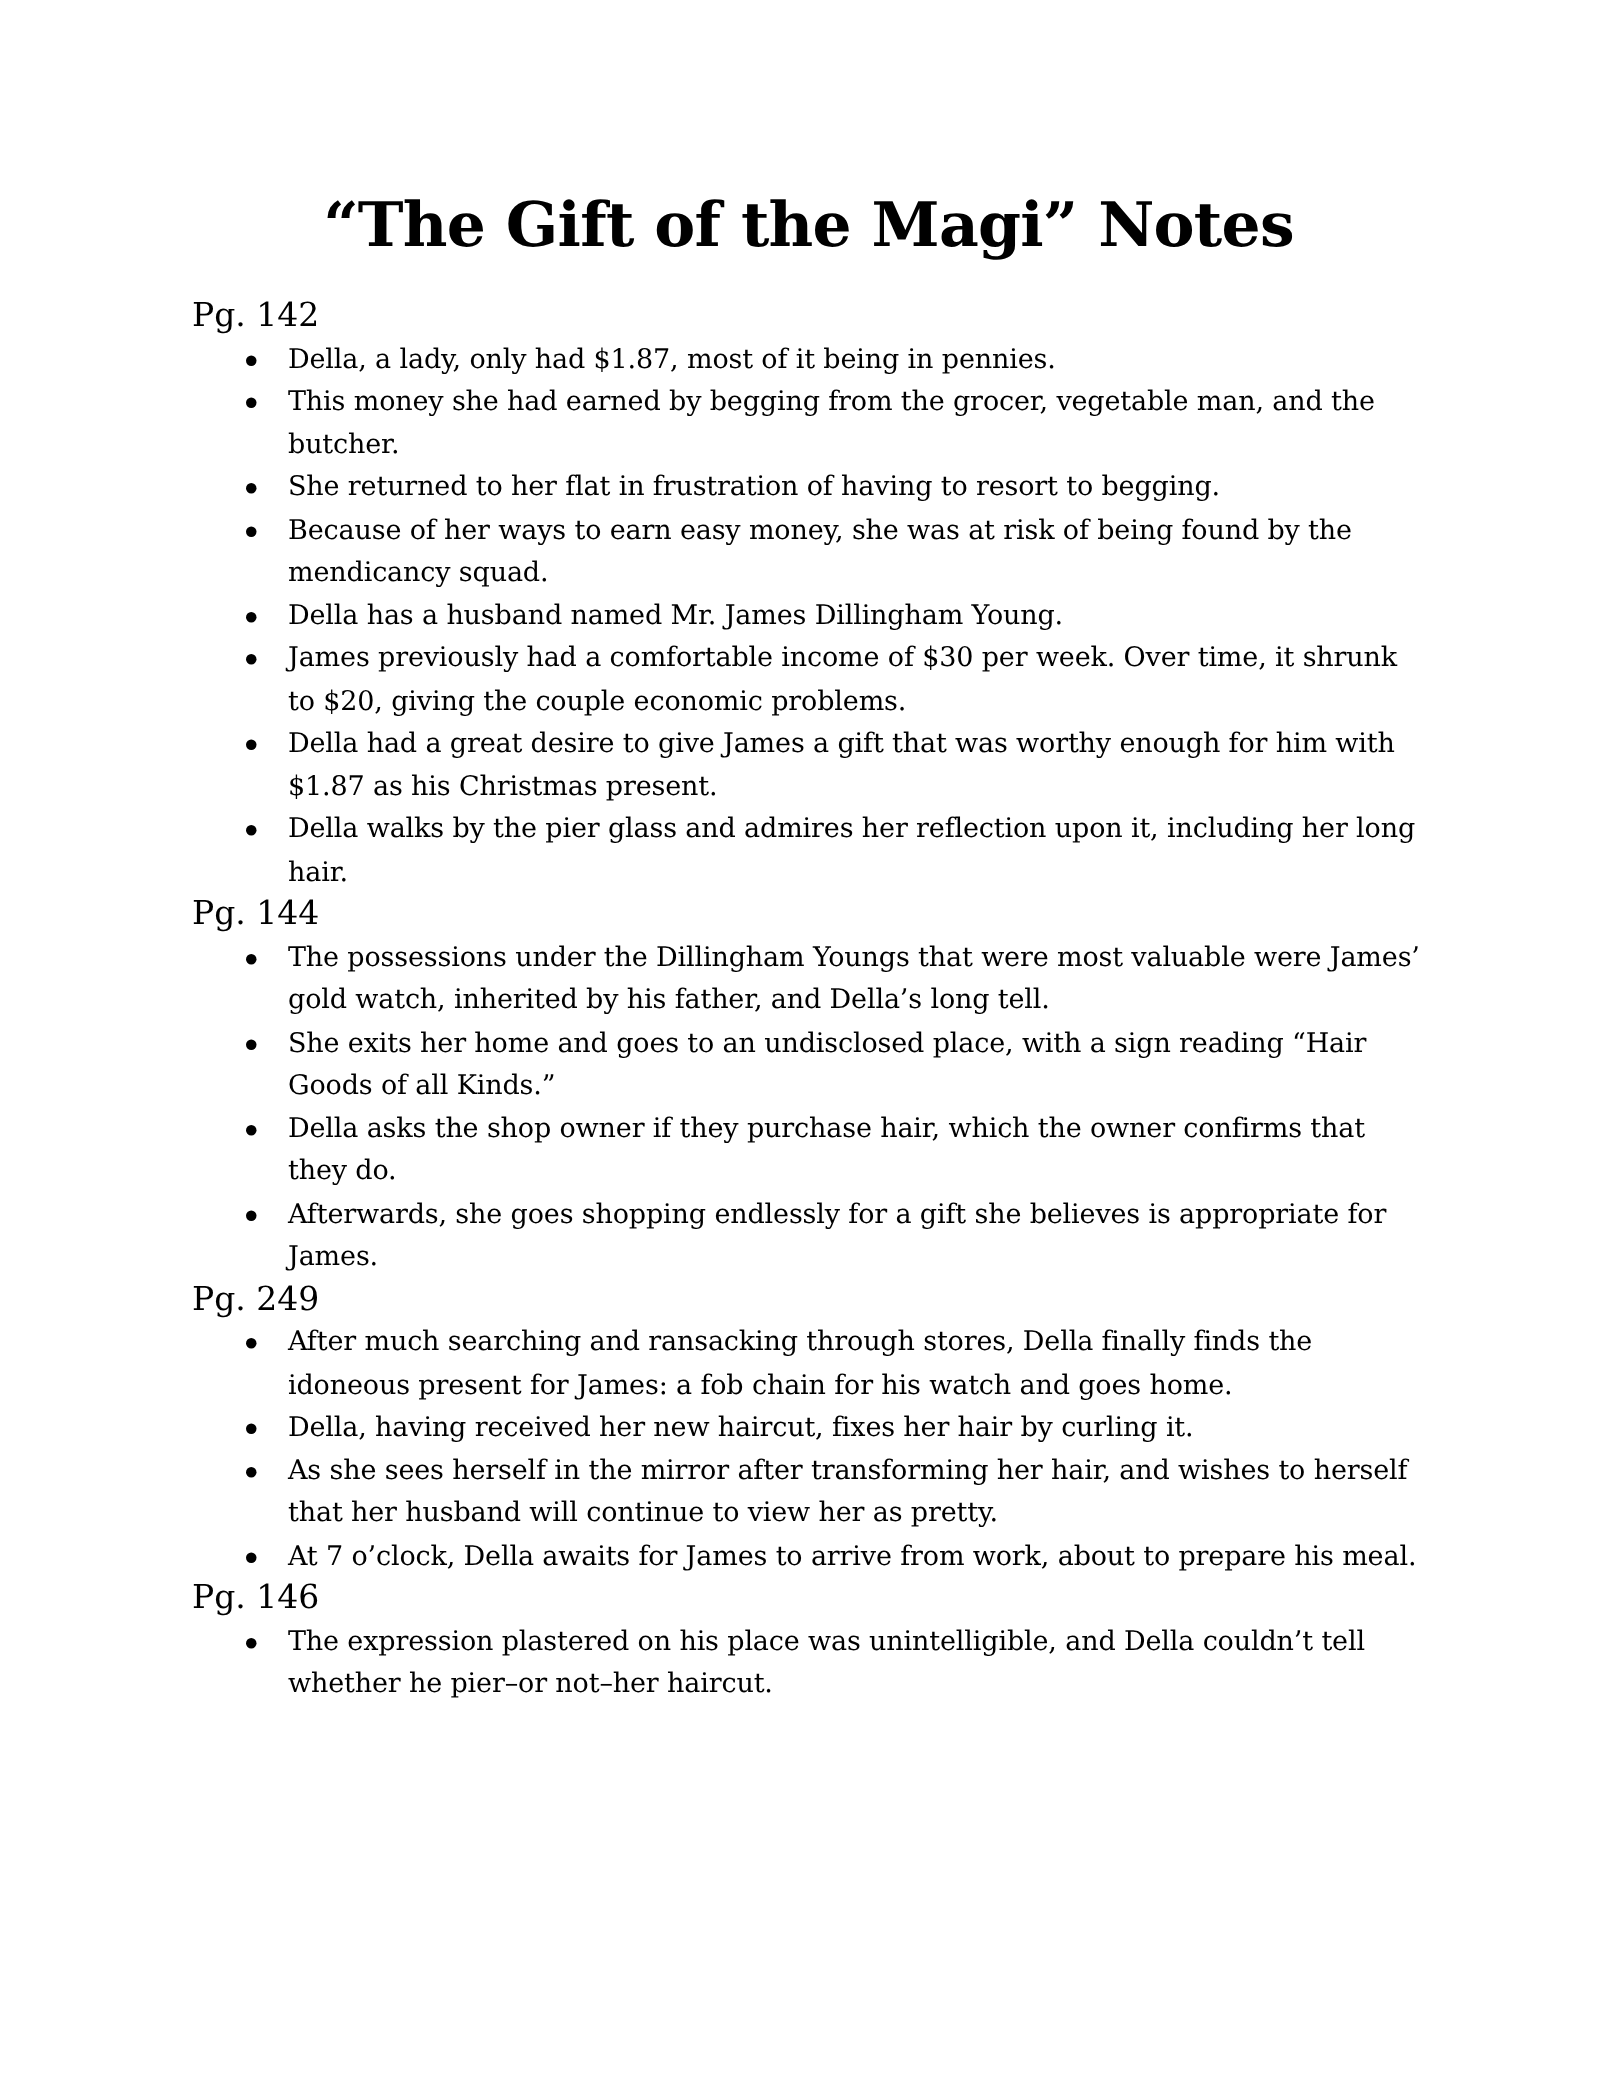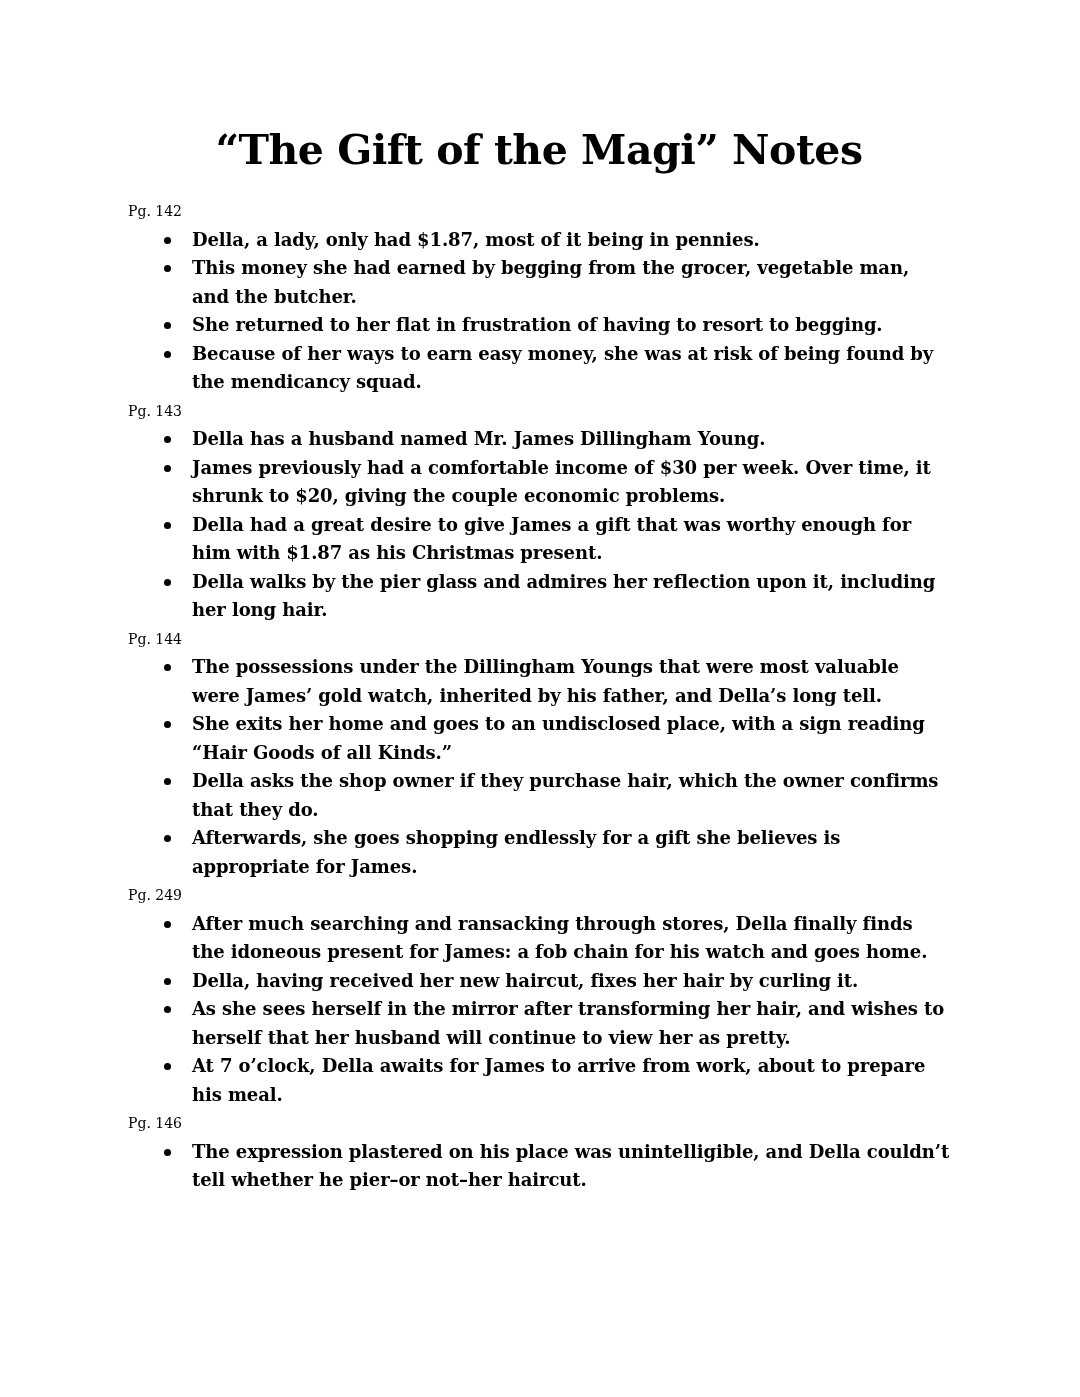--- a/index.html
+++ b/index.html
@@ -25,36 +25,35 @@
   .doc-title {
     margin: 0 0 22px 0;
     font-size: 41px;
     line-height: 49px;
     font-weight: 700;
     text-align: center;
     letter-spacing: -0.5px;
     white-space: nowrap;
   }
   .pg-heading {
-    font-size: 14px;
+    font-size: 22px;
     line-height: 28.5px;
     font-weight: 400;
   }
   ul.notes {
     margin: 0;
     padding: 0;
     list-style: none;
   }
   li.note {
     position: relative;
     padding-left: 64px;
     font-size: 18px;
     line-height: 28.5px;
     letter-spacing: -0.1px;
-    font-weight: bold;
   }
   li.note::before {
     content: "";
     position: absolute;
     left: 36px;
     top: 11px;
     width: 7px;
     height: 7px;
     border-radius: 50%;
     background: #000000;
@@ -71,21 +70,20 @@
     <div class="pg-heading">Pg. 142</div>
     <ul class="notes">
       <li class="note">Della, a lady, only had $1.87, most of it being in pennies.</li>
       <li class="note">This money she had earned by begging from the grocer, vegetable man, and the butcher.</li>
       <li class="note">She returned to her flat in frustration of having to resort to begging.</li>
       <li class="note">Because of her ways to earn easy money, she was at risk of being found by the mendicancy squad.</li>
     </ul>
   </section>
 
   <section>
-    <div class="pg-heading">Pg. 143</div>
     <ul class="notes">
       <li class="note">Della has a husband named Mr. James Dillingham Young.</li>
       <li class="note">James previously had a comfortable income of $30 per week. Over time, it shrunk to $20, giving the couple economic problems.</li>
       <li class="note">Della had a great desire to give James a gift that was worthy enough for him with $1.87 as his Christmas present.</li>
       <li class="note">Della walks by the pier glass and admires her reflection upon it, including her long hair.</li>
     </ul>
   </section>
 
   <section>
     <div class="pg-heading">Pg. 144</div>

